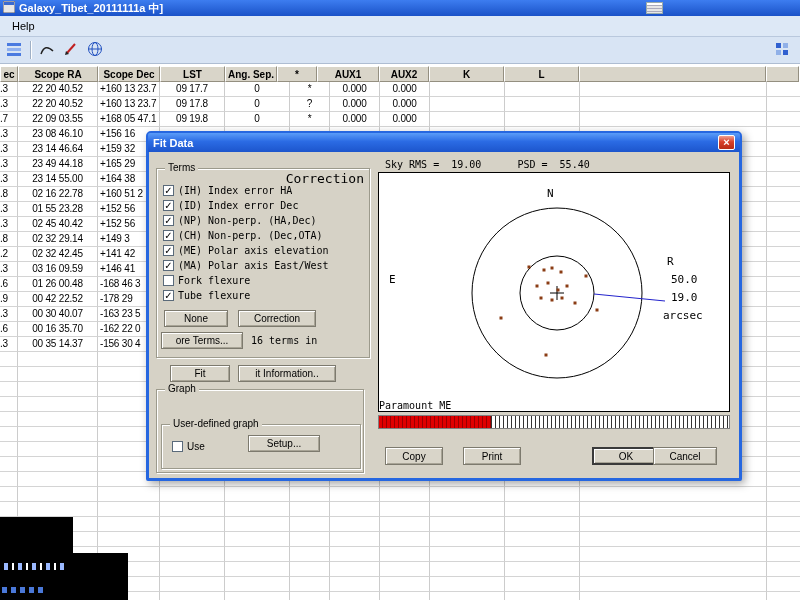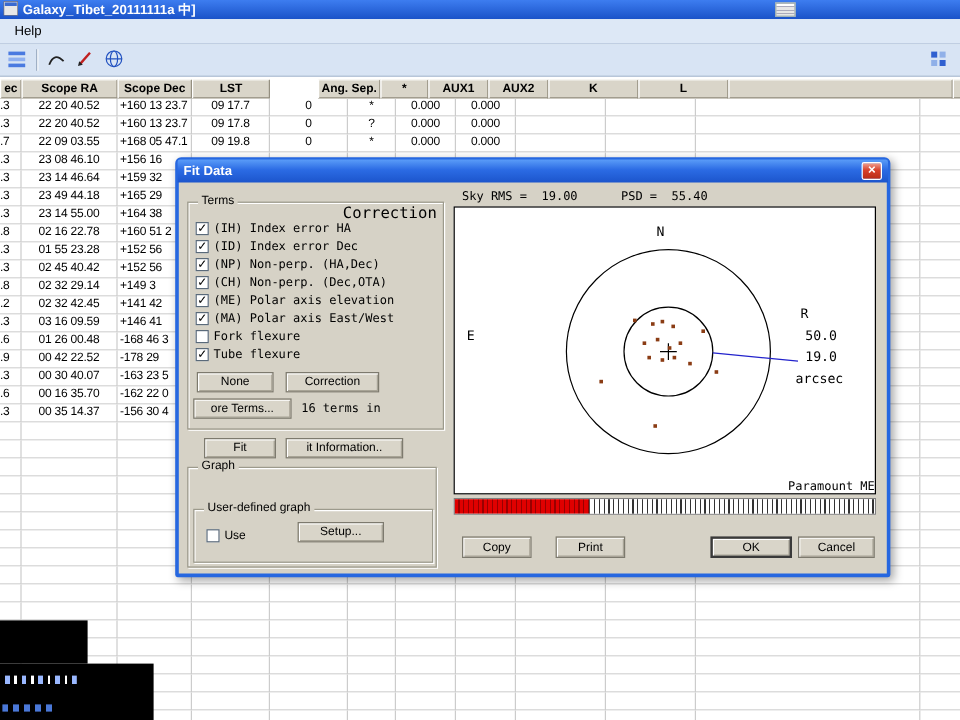--- a/index.html
+++ b/index.html
@@ -66,21 +66,21 @@
   .correction{position:absolute;right:5px;top:2px;font-size:13px}
   .stats{position:absolute;left:236px;top:8px;white-space:pre;font-size:10px}
   .combo{position:absolute;height:18px;background:#fff;border:1px solid #7f9db9;
          display:flex;align-items:center;font-size:10px;padding-left:4px}
   .combo .arrowbtn{margin-left:auto;width:16px;height:100%;background:#d9d5c9;
                    border-left:1px solid #7f9db9;display:flex;align-items:center;justify-content:center}
   .arrow-down{width:0;height:0;border-left:3px solid transparent;border-right:3px solid transparent;border-top:4px solid #000}
 
   .plot{position:absolute;left:229px;top:21px;width:352px;height:240px;background:#fff;border:1px solid #000}
   .plot .lbl{position:absolute;font-size:11px;font-family:"DejaVu Sans Mono",monospace;white-space:pre}
-  .plot .caption{position:absolute;left:0;right:0;bottom:0;text-align:right;font-size:10px;font-family:"DejaVu Sans Mono",monospace}
+  .plot .caption{position:absolute;left:0;right:0;bottom:0;text-align:left;font-size:10px;font-family:"DejaVu Sans Mono",monospace}
   .tickbar{position:absolute;left:229px;top:264px;width:352px;height:14px;border:1px solid #808080;display:flex;background:#fff}
   .tickbar .red{width:32%;height:100%;background:repeating-linear-gradient(90deg,#e00000 0 3px,#990000 3px 4px)}
   .tickbar .ticks{flex:1;height:100%;background:repeating-linear-gradient(90deg,#333 0 1px,#fff 1px 4px)}
 </style>
 </head>
 <body>
 
 <div id="screen">
 
   <div class="titlebar">
@@ -134,23 +134,23 @@
           </svg></span>
       </span>
   </div>
 
   <div class="grid">
     <div class="hrow">
         <div class="hcell" style="width: 18px;">ec</div>
         <div class="hcell" style="width: 80px;">Scope RA</div>
         <div class="hcell" style="width: 62px;">Scope Dec</div>
         <div class="hcell" style="width: 65px;">LST</div>
-        <div class="hcell" style="width: 52px; margin-left: 40px;">Ang. Sep.</div>
+        <div class="hcell" style="width: 52px;">Ang. Sep.</div>
         <div class="hcell" style="width: 40px;">*</div>
-        <div class="hcell" style="width: 50px;">AUX1</div>
+        <div class="hcell" style="width: 62px;">AUX1</div>
         <div class="hcell" style="width: 50px;">AUX2</div>
         <div class="hcell" style="width: 75px;">K</div>
         <div class="hcell" style="width: 75px;">L</div>
         <div class="hcell" style="width: 187px;"></div>
         <div class="hcell" style="width: 33px;"></div>
       </div>
     <div>
         <div class="drow">
           <div class="dcell" style="width: 18px; text-align: left;">.3</div>
           <div class="dcell" style="width: 80px; text-align: center;">22 20 40.52</div>
@@ -751,17 +751,17 @@
       </div>
 
       <div class="tickbar">
         <span class="red"></span>
         <span class="ticks"></span>
       </div>
 
       <div class="btn" style="left:236px;top:296px;width:58px;height:18px">Copy</div>
       <div class="btn" style="left:314px;top:296px;width:58px;height:18px">Print</div>
       <div class="btn default" style="left:443px;top:296px;width:68px;height:18px">OK</div>
-      <div class="btn" style="left:516px;top:296px;width:64px;height:18px">Cancel</div>
+      <div class="btn" style="left:504px;top:296px;width:64px;height:18px">Cancel</div>
     </div>
   </div>
 
 </div>
 
 </body></html>

